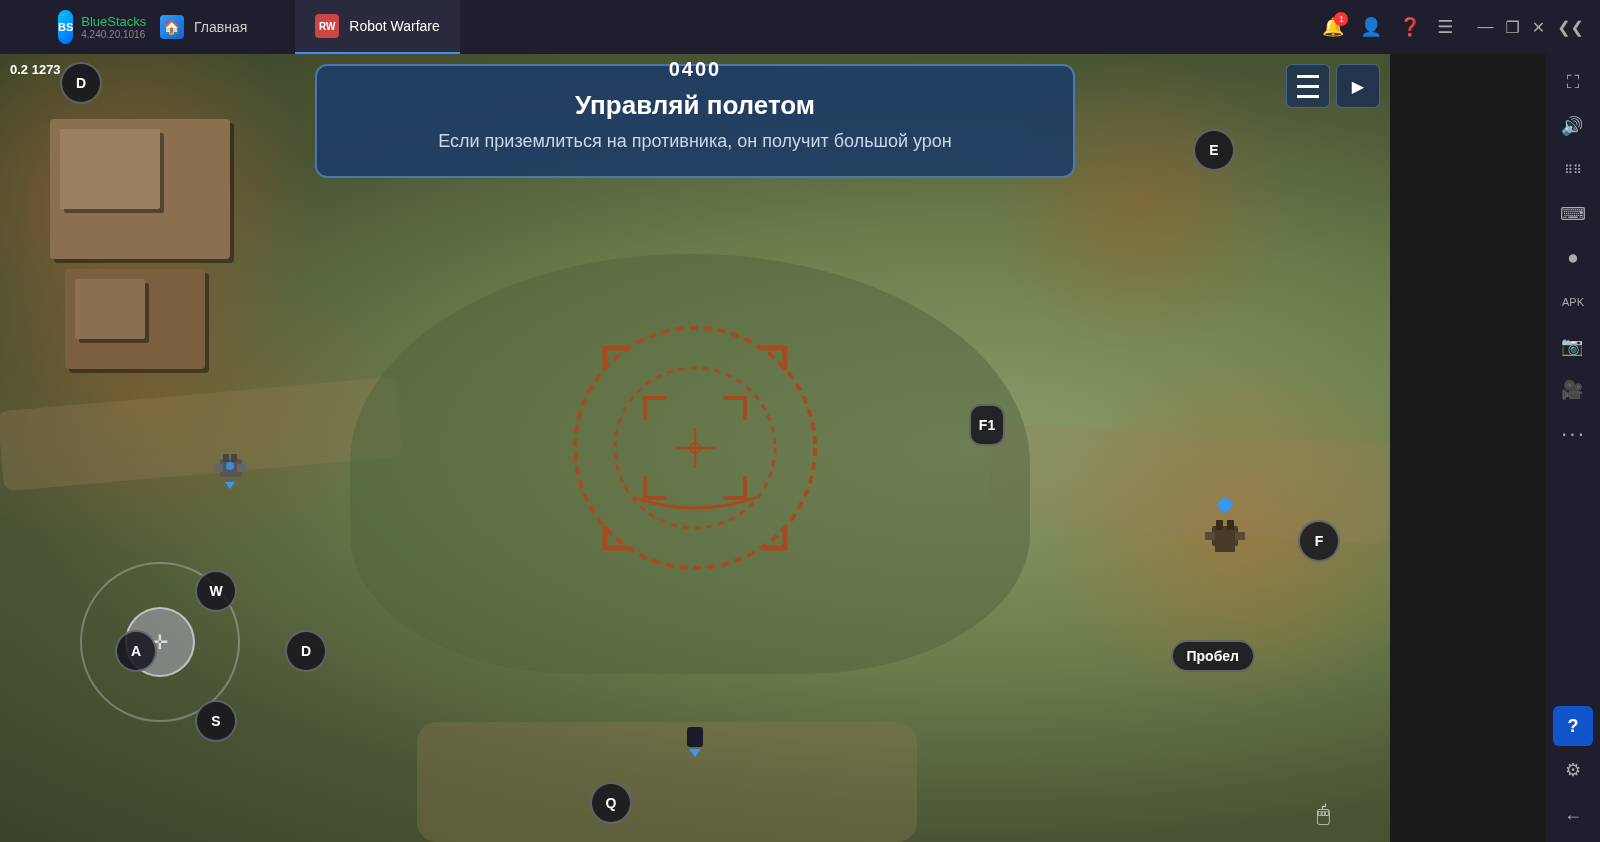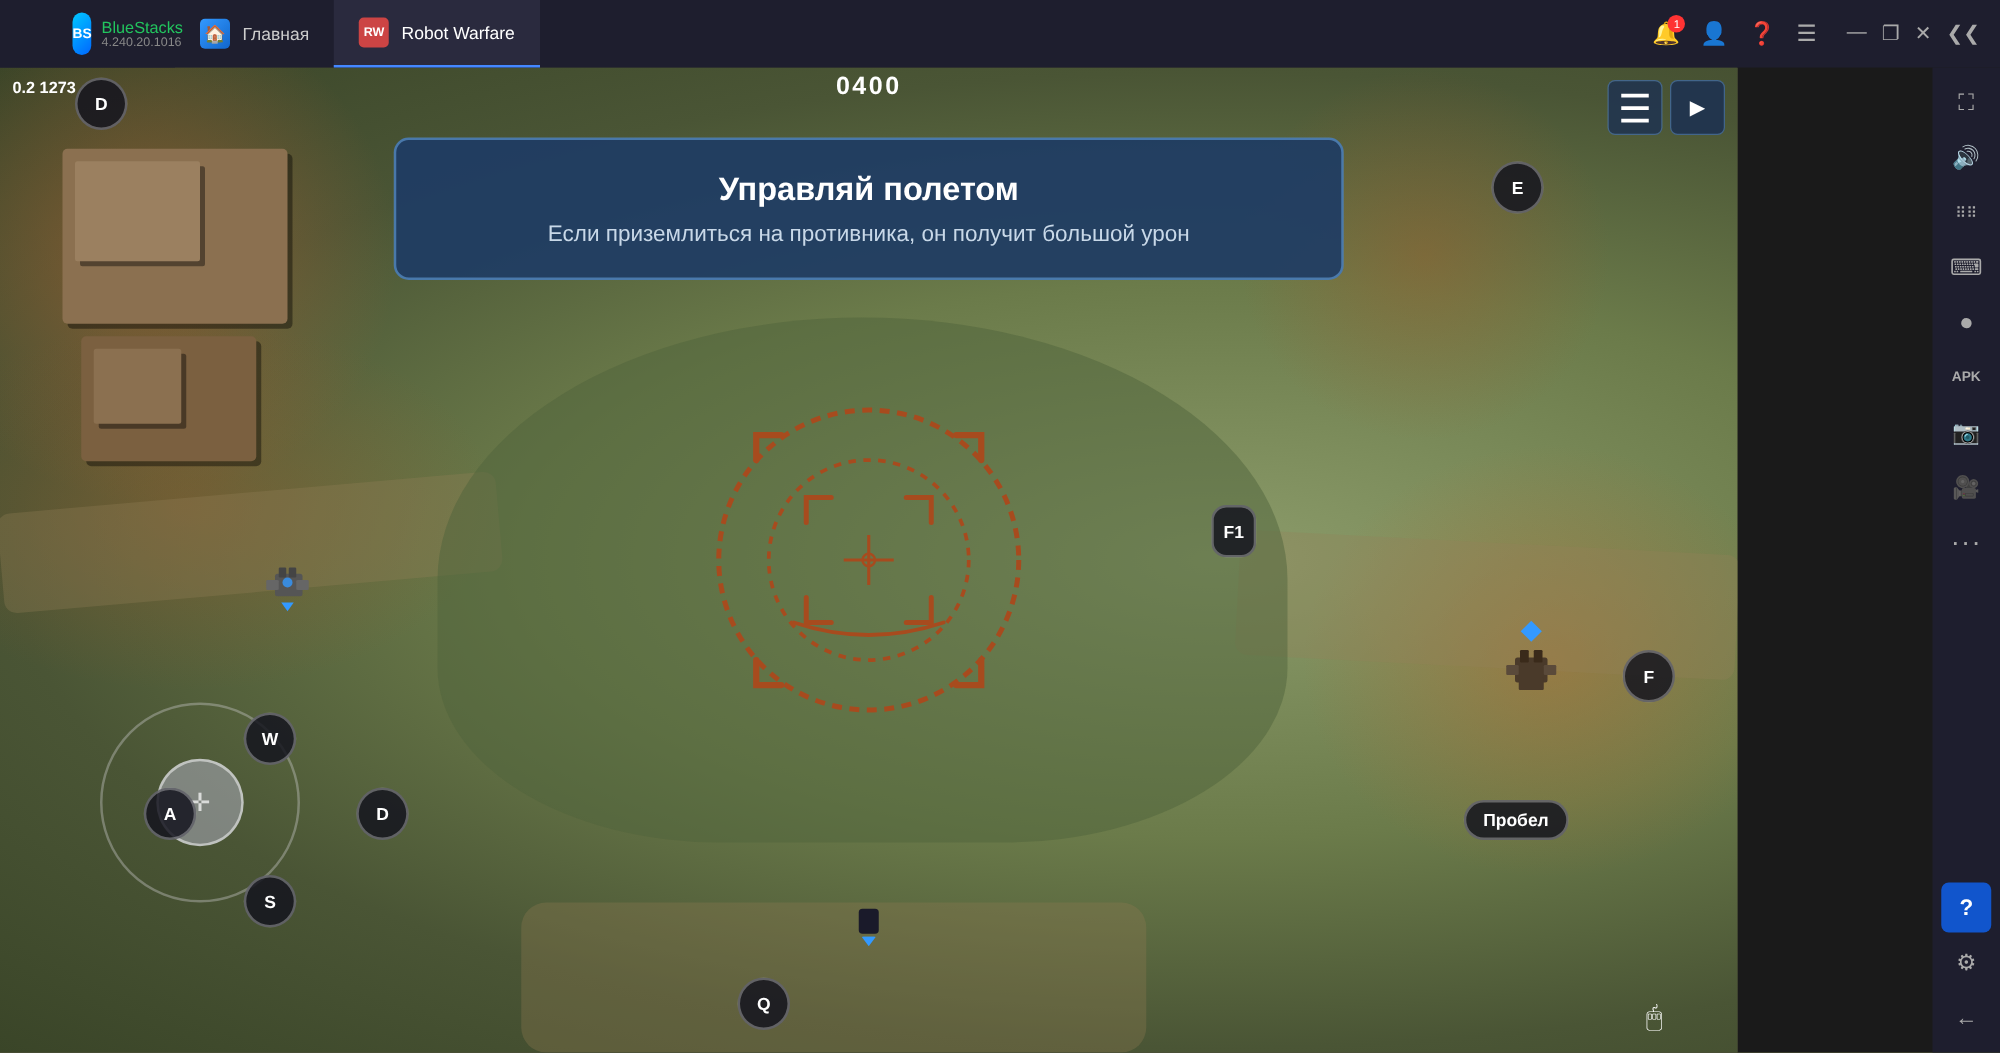--- a/index.html
+++ b/index.html
@@ -49,20 +49,21 @@
       display: flex; align-items: center; gap: 10px;
       cursor: pointer;
       color: #ccc;
       font-size: 14px;
       background: transparent;
     }
     .tab.active {
       background: #2a2a3e;
       color: white;
       border-bottom: 2px solid #4488ff;
+      margin-left: 28px;
     }
     .tab-icon {
       width: 24px; height: 24px;
       border-radius: 4px;
       background: #555;
       display: flex; align-items: center; justify-content: center;
     }
     .tab-icon.home { background: linear-gradient(135deg, #3399ff, #1166cc); }
     .tab-icon.game {
       background: #333;
@@ -160,21 +161,20 @@
       position: absolute;
       top: 10px; left: 50%;
       transform: translateX(-50%);
       width: 760px;
       background: rgba(30, 60, 100, 0.92);
       border: 2px solid rgba(100, 160, 220, 0.6);
       border-radius: 12px;
       padding: 24px 40px;
       text-align: center;
       z-index: 50;
-      margin-top: 46px;
     }
     #tutorial-title {
       color: white;
       font-size: 26px;
       font-weight: bold;
       margin-bottom: 10px;
     }
     #tutorial-desc {
       color: #c8d8e8;
       font-size: 18px;
@@ -526,21 +526,21 @@
 
   </div>
 </div>
 
 <div id="right-sidebar">
   <div class="sb-icon">⛶</div>
   <div class="sb-icon">🔊</div>
   <div class="sb-icon" style="font-size:12px;">⠿⠿</div>
   <div class="sb-icon">⌨</div>
   <div class="sb-icon">⏺</div>
-  <div class="sb-icon" style="font-size:11px;font-weight:bold;">APK</div>
+  <div class="sb-icon" style="font-size:11px;font-weight:normal;">APK</div>
   <div class="sb-icon">📷</div>
   <div class="sb-icon">🎥</div>
   <div class="sb-icon" style="font-size:22px;letter-spacing:1px;">···</div>
   <div style="flex:1;"></div>
   <div class="sb-icon active-blue" style="font-size:18px;font-weight:bold;">?</div>
   <div class="sb-icon">⚙</div>
   <div class="sb-icon">←</div>
 </div>
 
 </body></html>

